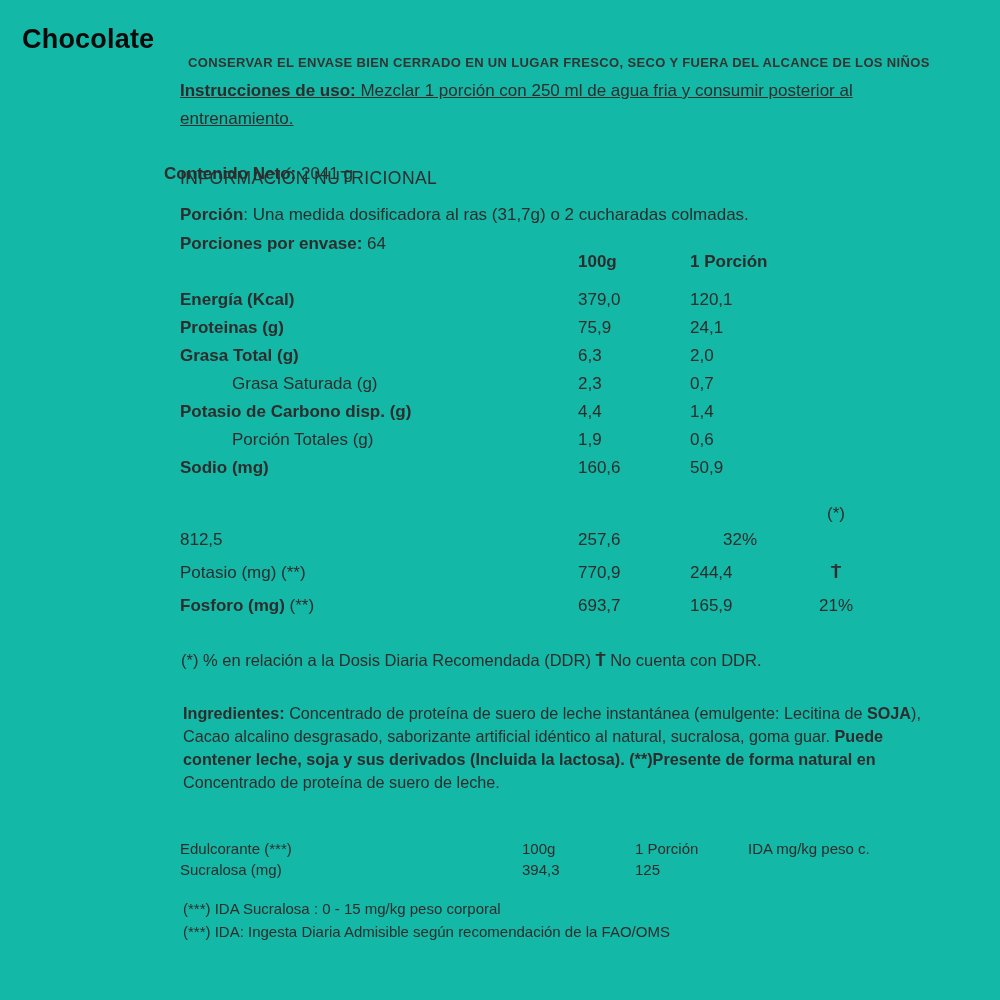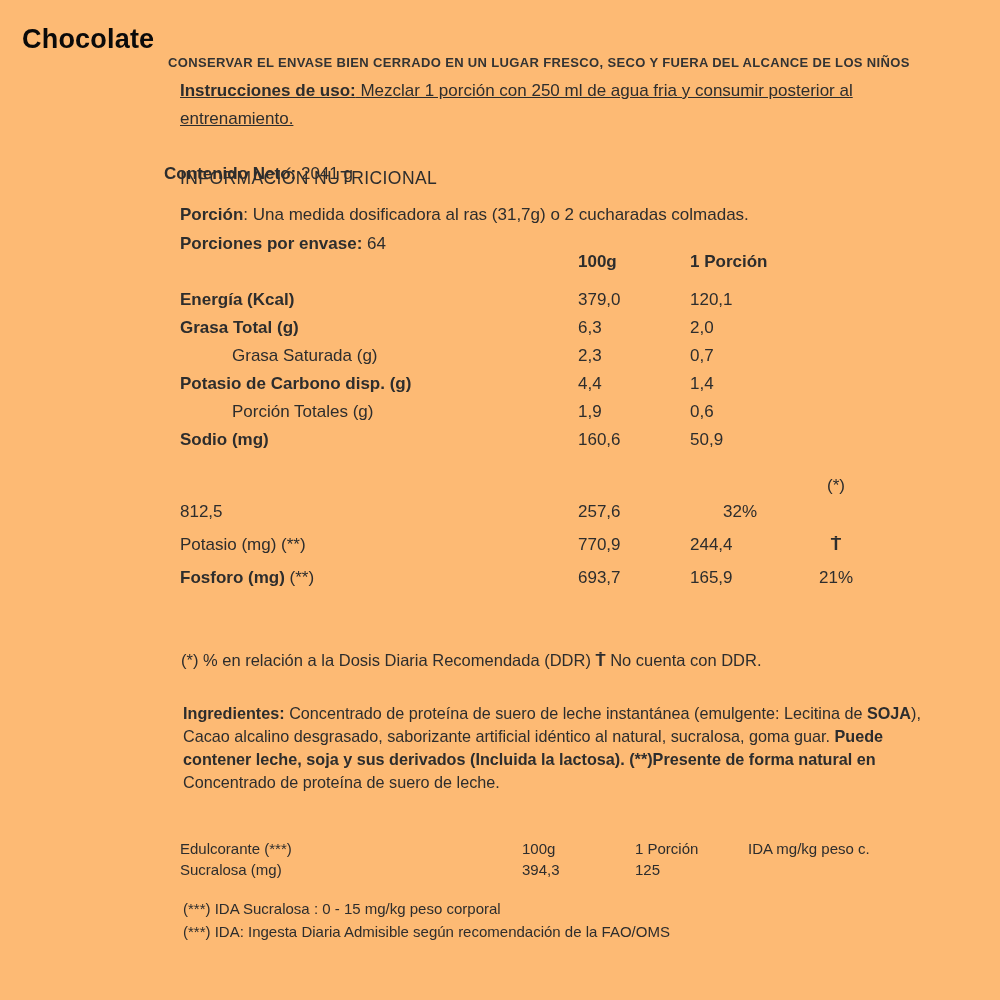--- a/index.html
+++ b/index.html
@@ -1,26 +1,26 @@
 <!DOCTYPE html>
 <html><head>
 <meta charset="utf-8">
 <style>
   html,body{margin:0;padding:0;background:#ffffff;}
   .page{
-    position:relative;width:1000px;height:1000px;background:#fdba74;overflow:hidden;
+    position:relative;width:1000px;height:1000px;background:#14b8a6;overflow:hidden;
     font-family:"Liberation Sans","DejaVu Sans",sans-serif;color:#2d2d2d;
   }
   .abs{position:absolute;}
   .b{font-weight:700;}
   .sb{font-weight:600;}
 
   .flavor-title{left:22px;top:24px;font-size:27px;font-weight:800;color:#0a0a0a;letter-spacing:.2px;}
 
-  .storage{left:168px;top:55px;width:760px;font-size:13px;font-weight:700;letter-spacing:.35px;color:#333333;}
+  .storage{left:188px;top:55px;width:760px;font-size:13px;font-weight:700;letter-spacing:.35px;color:#333333;}
 
   .instructions{left:180px;top:77px;width:752px;font-size:17px;line-height:28px;text-decoration:underline;}
   .net{left:164px;top:136px;font-size:17px;margin-top:28px;}
   .section-title{left:180px;top:168px;font-size:17.5px;letter-spacing:.4px;}
   .serving-block{left:180px;top:200px;width:760px;font-size:17px;line-height:29px;}
 
   .ntable{left:180px;top:252px;width:715px;font-size:17px;}
   .nrow{display:grid;grid-template-columns:398px 112px 100px 92px;align-items:center;height:28px;}
   .nrow.hdr{height:34px;align-items:start;line-height:20px;font-weight:700;}
   .nrow.mineral{height:33px;}
@@ -70,20 +70,26 @@
       <div></div>
       <div>100g</div>
       <div>1 Porción</div>
       <div></div>
     </div>
 
     <div class="nrow">
       <div class="b">Energía (Kcal)</div>
       <div>379,0</div>
       <div>120,1</div>
+      <div></div>
+    </div>
+    <div class="nrow">
+      <div class="b">Proteinas (g)</div>
+      <div>75,9</div>
+      <div>24,1</div>
       <div></div>
     </div>
     <div class="nrow">
       <div class="b">Grasa Total (g)</div>
       <div>6,3</div>
       <div>2,0</div>
       <div></div>
     </div>
     <div class="nrow">
       <div class="indent">Grasa Saturada (g)</div>

